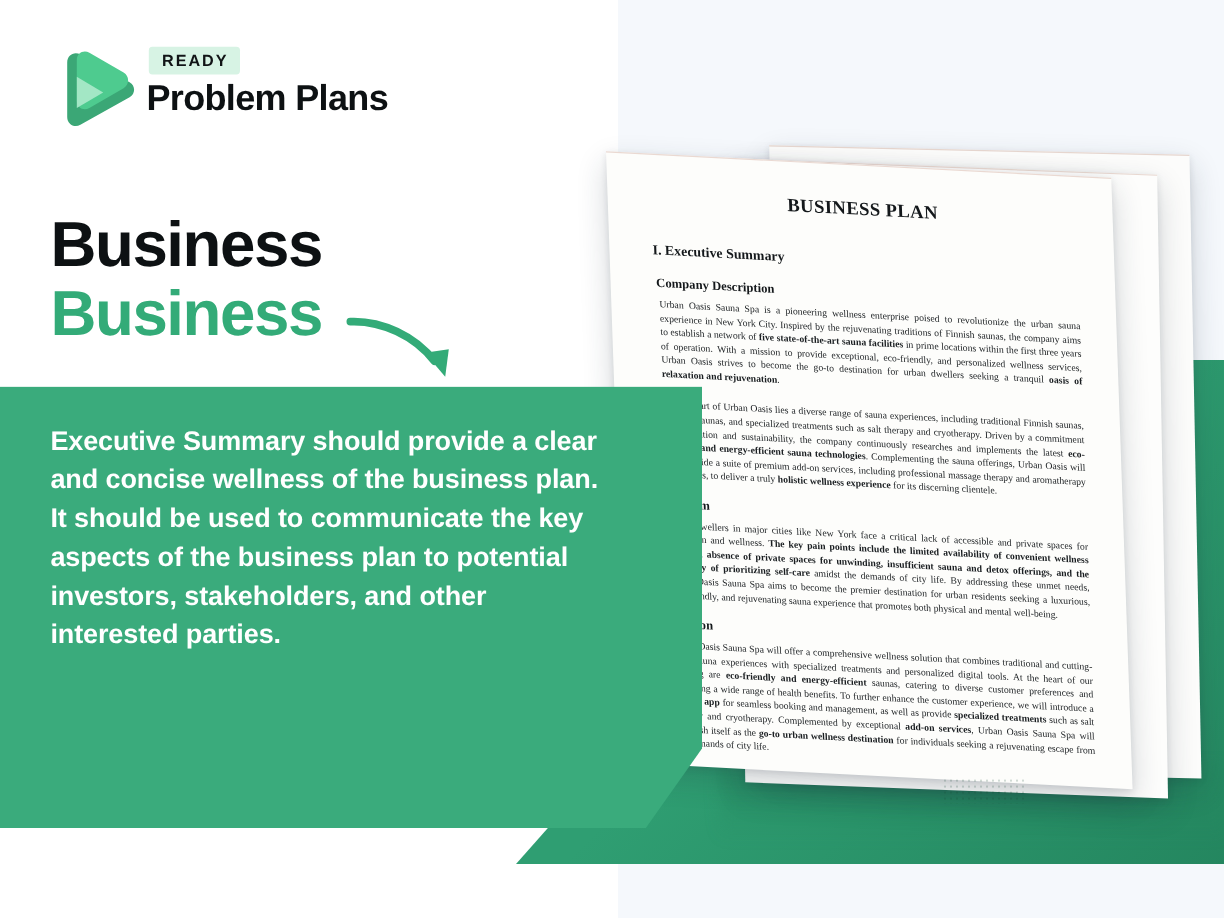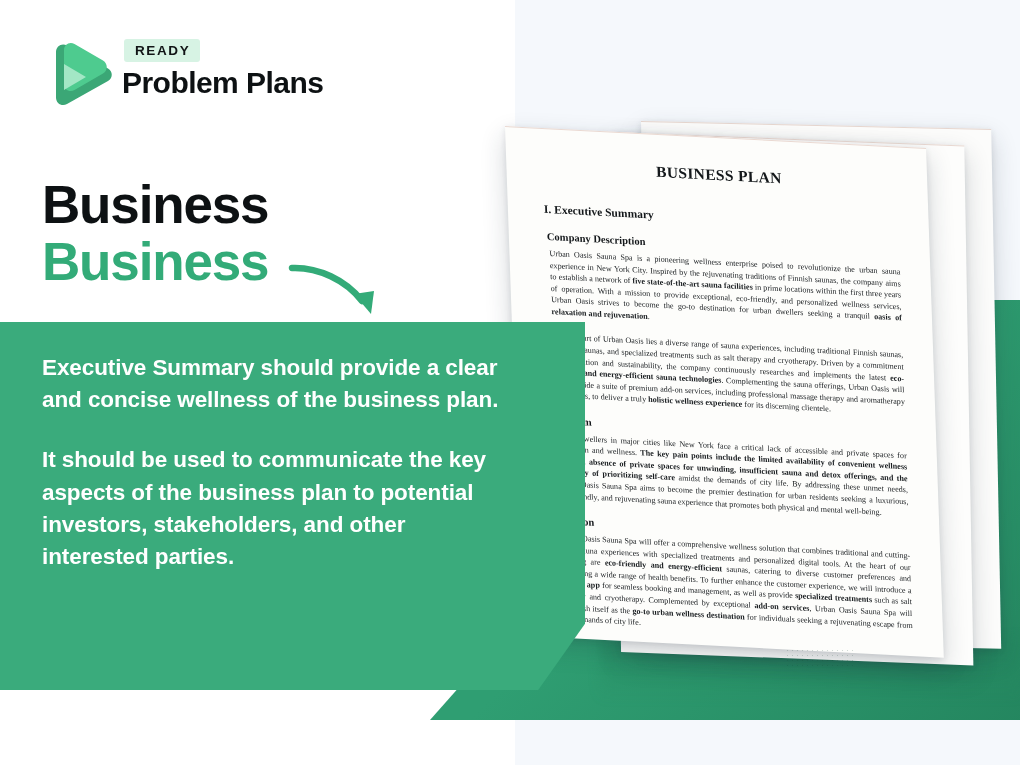--- a/index.html
+++ b/index.html
@@ -61,21 +61,21 @@
   .headline .l2 { display:block; color:#33ab78; }
 
   .arrow { position:absolute; left:288px; top:258px; width:100px; height:68px; }
 
   
   .body-copy {
     position:absolute; left:42px; top:352px; width:470px;
     color:#ffffff; font-size:22.5px; font-weight:700;
     line-height:1.43; letter-spacing:-0.004em;
   }
-  .body-copy p + p { margin-top:28px; }
+  .body-copy p + p { }
 
   
   .doc {
     position:absolute;
     background:#fdfdfc;
     box-shadow:0 10px 26px rgba(30,45,60,.20), 0 2px 6px rgba(30,45,60,.12);
     overflow:hidden;
   }
   .doc-back3 {
     left:641px; top:121px; width:350px; height:520px;

